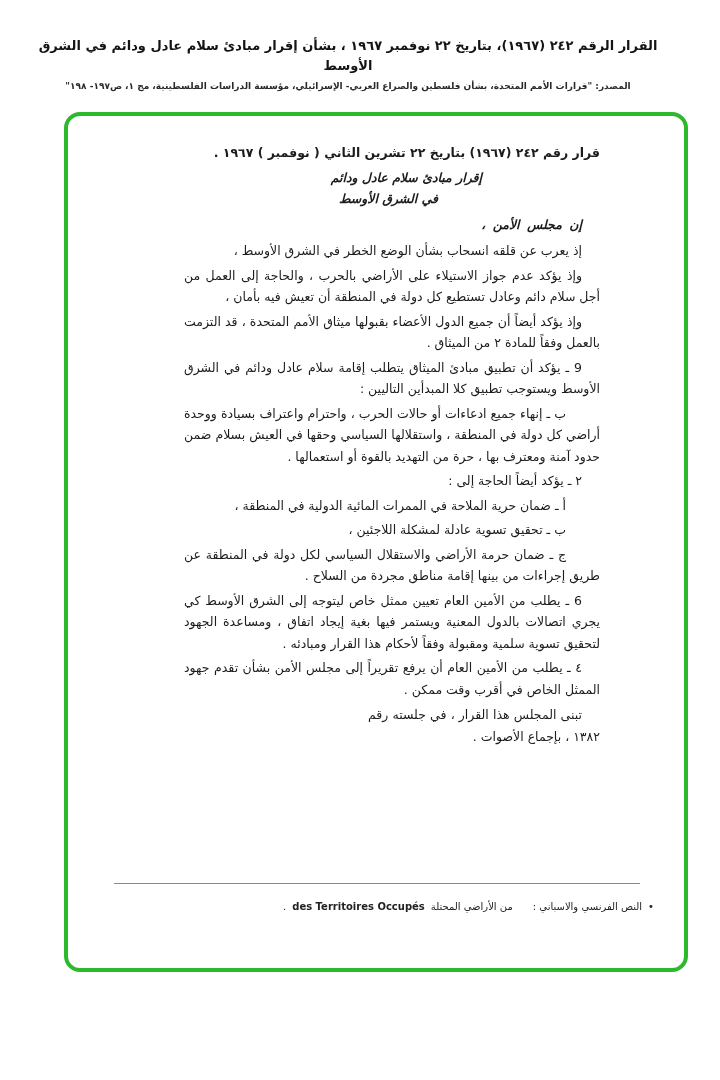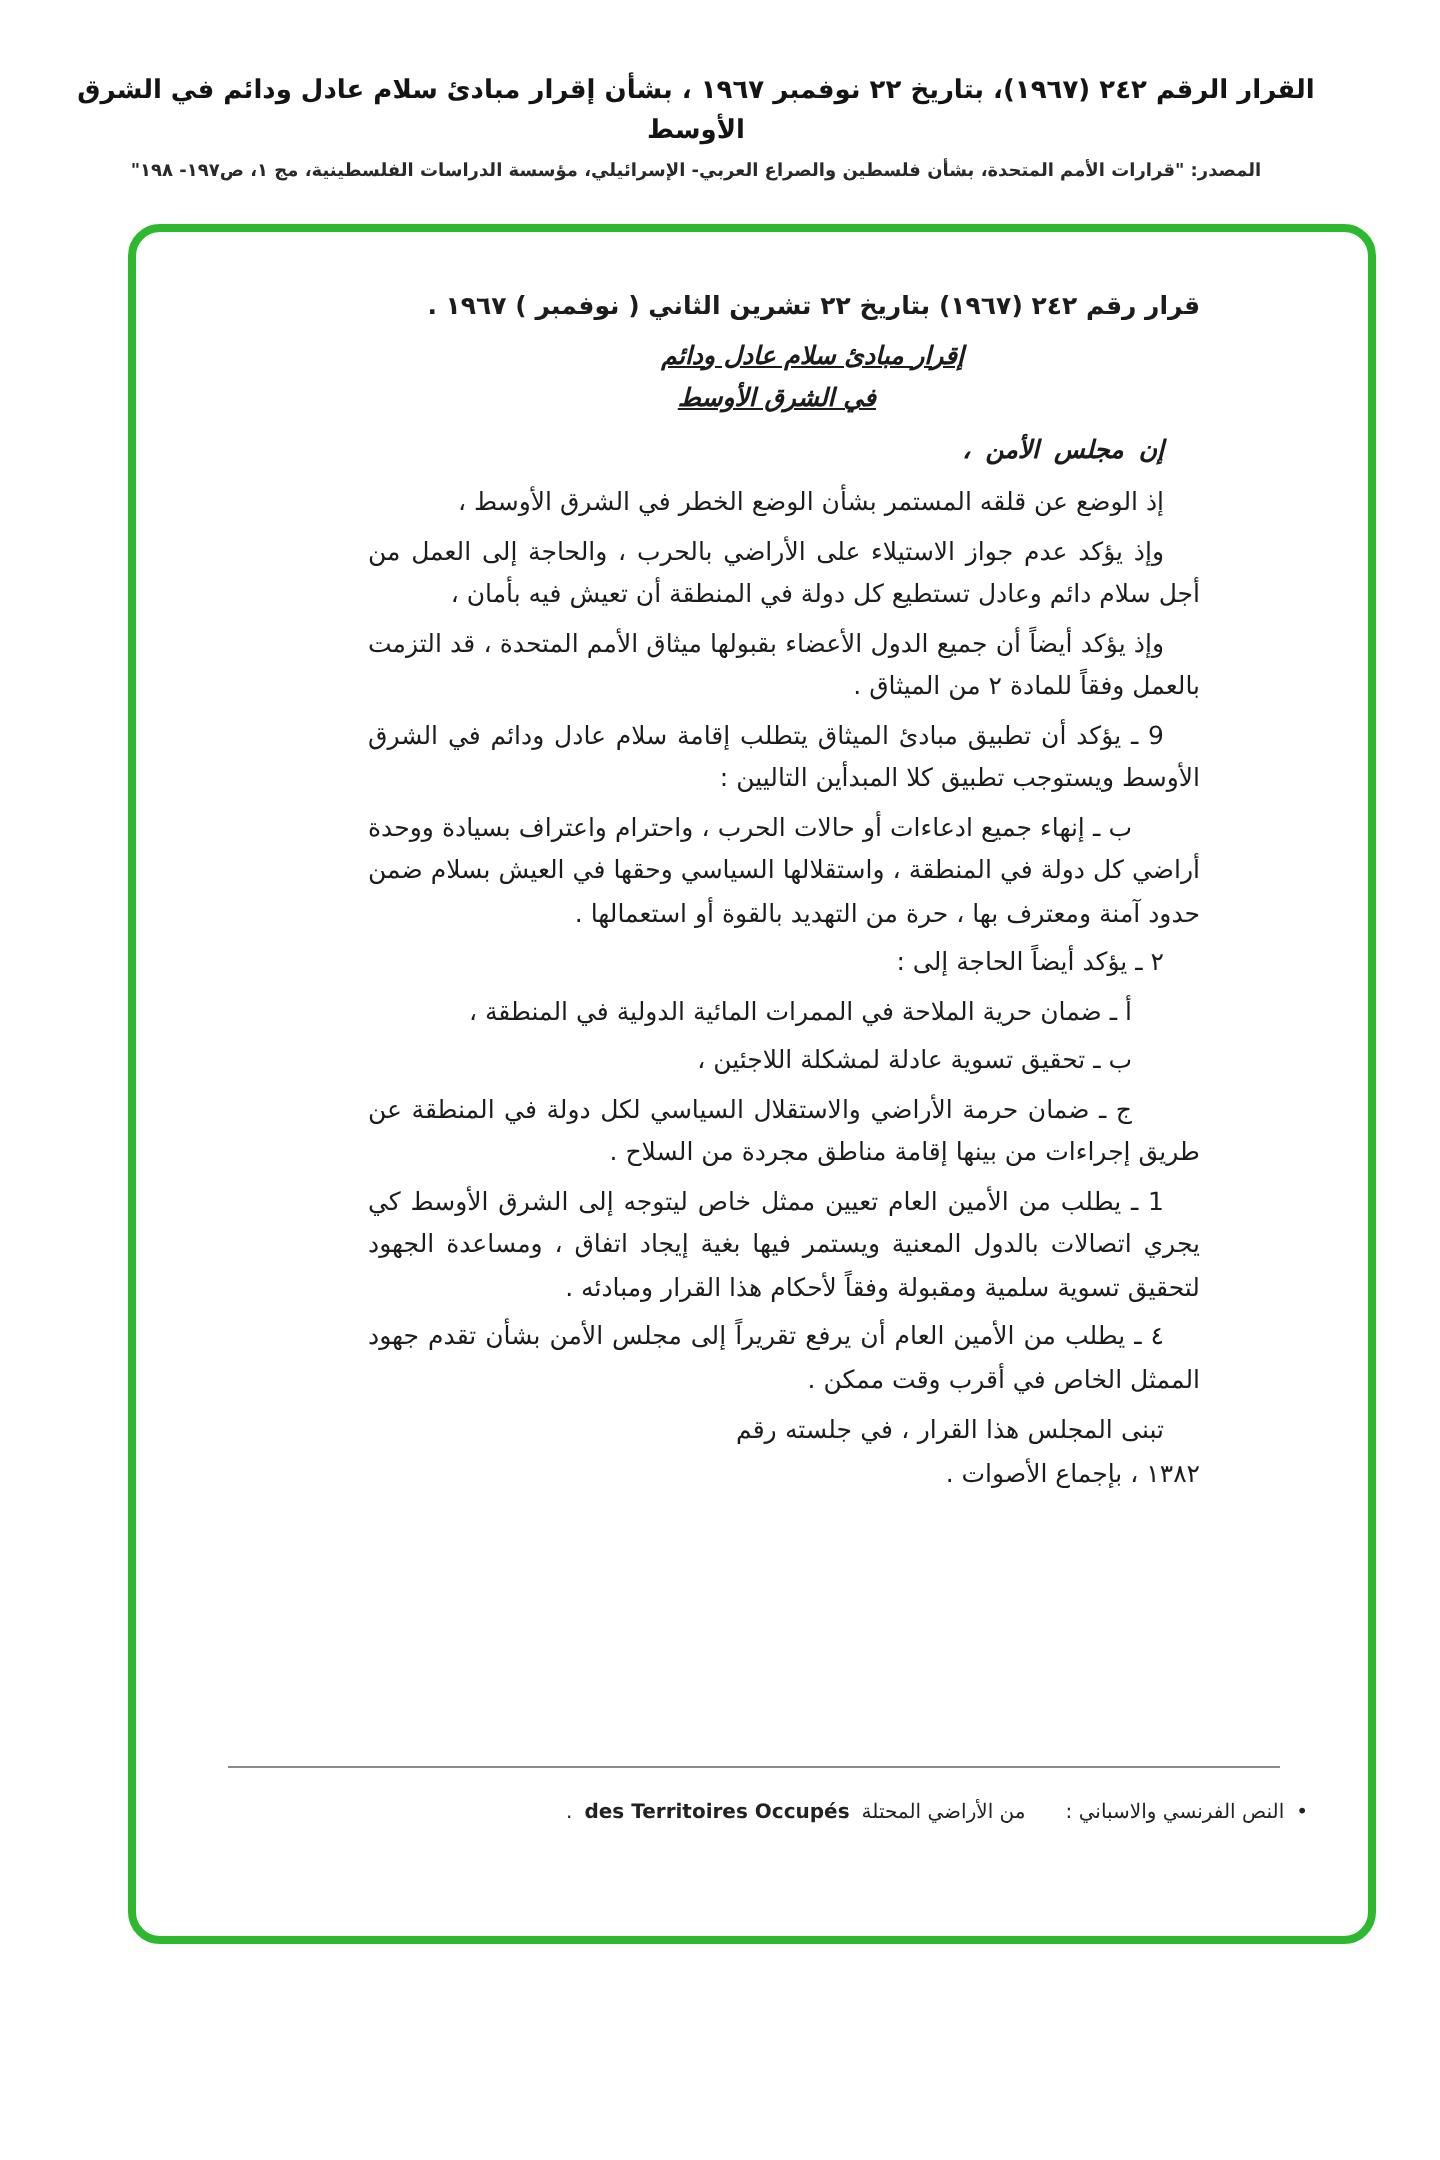--- a/index.html
+++ b/index.html
@@ -38,21 +38,21 @@
     direction:rtl;
     padding:26px 84px 110px 116px;
     font-size:12.5px; line-height:1.72;
     text-align:justify;
     overflow:hidden;
   }
   .doc-title {
     font-weight:bold; margin-bottom:3px; font-size:12.5px;
   }
   .doc-subtitle {
-    font-weight:bold; font-style:italic; text-decoration:underline;
+    font-weight:bold; font-style:italic; 
   }
   .doc-subtitle.s1 { padding-right:118px; }
   .doc-subtitle.s2 { padding-right:162px; }
 
   .para { text-indent:18px; margin-top:3px; }
   .opener { font-weight:bold; font-style:italic; margin-top:6px;font-family:Liberation Mono, monospace; }
   .item { text-indent:34px; }
   .adoption { width:232px; margin-top:4px; }
 
   
@@ -79,33 +79,33 @@
 </div>
 
 <div class="scan-frame">
   <div class="doc" lang="ar">
 
     <p class="doc-title">قرار رقم ٢٤٢ (١٩٦٧) بتاريخ ٢٢ تشرين الثاني ( نوفمبر ) ١٩٦٧ .</p>
     <p class="doc-subtitle s1">إقرار مبادئ سلام عادل ودائم</p>
     <p class="doc-subtitle s2">في الشرق الأوسط</p>
 
     <p class="para opener">إن مجلس الأمن ،</p>
-    <p class="para">إذ الوضع عن قلقه المستمر بشأن الوضع الخطر في الشرق الأوسط ،</p>
+    <p class="para">إذ يعرب عن قلقه انسحاب بشأن الوضع الخطر في الشرق الأوسط ،</p>
     <p class="para">وإذ يؤكد عدم جواز الاستيلاء على الأراضي بالحرب ، والحاجة إلى العمل من أجل سلام دائم وعادل تستطيع كل دولة في المنطقة أن تعيش فيه بأمان ،</p>
     <p class="para">وإذ يؤكد أيضاً أن جميع الدول الأعضاء بقبولها ميثاق الأمم المتحدة ، قد التزمت بالعمل وفقاً للمادة ٢ من الميثاق .</p>
 
     <p class="para">9 ـ يؤكد أن تطبيق مبادئ الميثاق يتطلب إقامة سلام عادل ودائم في الشرق الأوسط ويستوجب تطبيق كلا المبدأين التاليين :</p>
     <p class="para item">ب ـ إنهاء جميع ادعاءات أو حالات الحرب ، واحترام واعتراف بسيادة ووحدة أراضي كل دولة في المنطقة ، واستقلالها السياسي وحقها في العيش بسلام ضمن حدود آمنة ومعترف بها ، حرة من التهديد بالقوة أو استعمالها .</p>
 
     <p class="para">٢ ـ يؤكد أيضاً الحاجة إلى :</p>
     <p class="para item">أ ـ ضمان حرية الملاحة في الممرات المائية الدولية في المنطقة ،</p>
     <p class="para item">ب ـ تحقيق تسوية عادلة لمشكلة اللاجئين ،</p>
     <p class="para item">ج ـ ضمان حرمة الأراضي والاستقلال السياسي لكل دولة في المنطقة عن طريق إجراءات من بينها إقامة مناطق مجردة من السلاح .</p>
 
-    <p class="para">1 ـ يطلب من الأمين العام تعيين ممثل خاص ليتوجه إلى الشرق الأوسط كي يجري اتصالات بالدول المعنية ويستمر فيها بغية إيجاد اتفاق ، ومساعدة الجهود لتحقيق تسوية سلمية ومقبولة وفقاً لأحكام هذا القرار ومبادئه .</p>
+    <p class="para">6 ـ يطلب من الأمين العام تعيين ممثل خاص ليتوجه إلى الشرق الأوسط كي يجري اتصالات بالدول المعنية ويستمر فيها بغية إيجاد اتفاق ، ومساعدة الجهود لتحقيق تسوية سلمية ومقبولة وفقاً لأحكام هذا القرار ومبادئه .</p>
     <p class="para">٤ ـ يطلب من الأمين العام أن يرفع تقريراً إلى مجلس الأمن بشأن تقدم جهود الممثل الخاص في أقرب وقت ممكن .</p>
 
     <p class="para adoption">تبنى المجلس هذا القرار ، في جلسته رقم ١٣٨٢ ، بإجماع الأصوات .</p>
   </div>
 
   <div class="footnote-rule"></div>
   <div class="footnote" lang="ar">
     <span class="fn-marker">•</span>
     <span class="fn-label">النص الفرنسي والاسباني :</span>
     <span class="fn-phrase">من الأراضي المحتلة</span>

